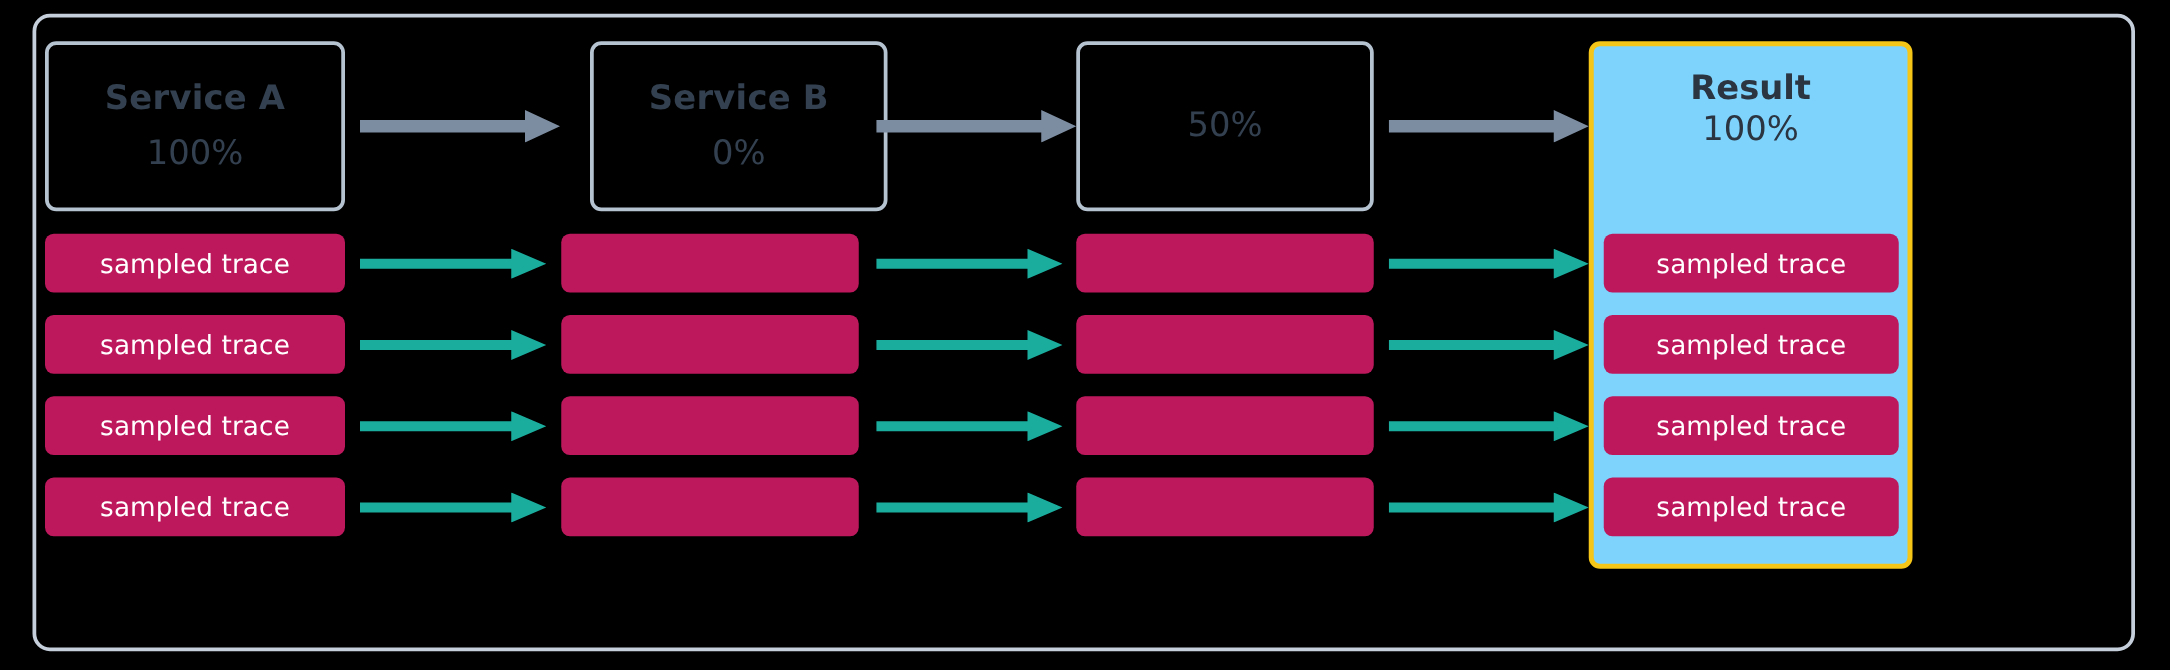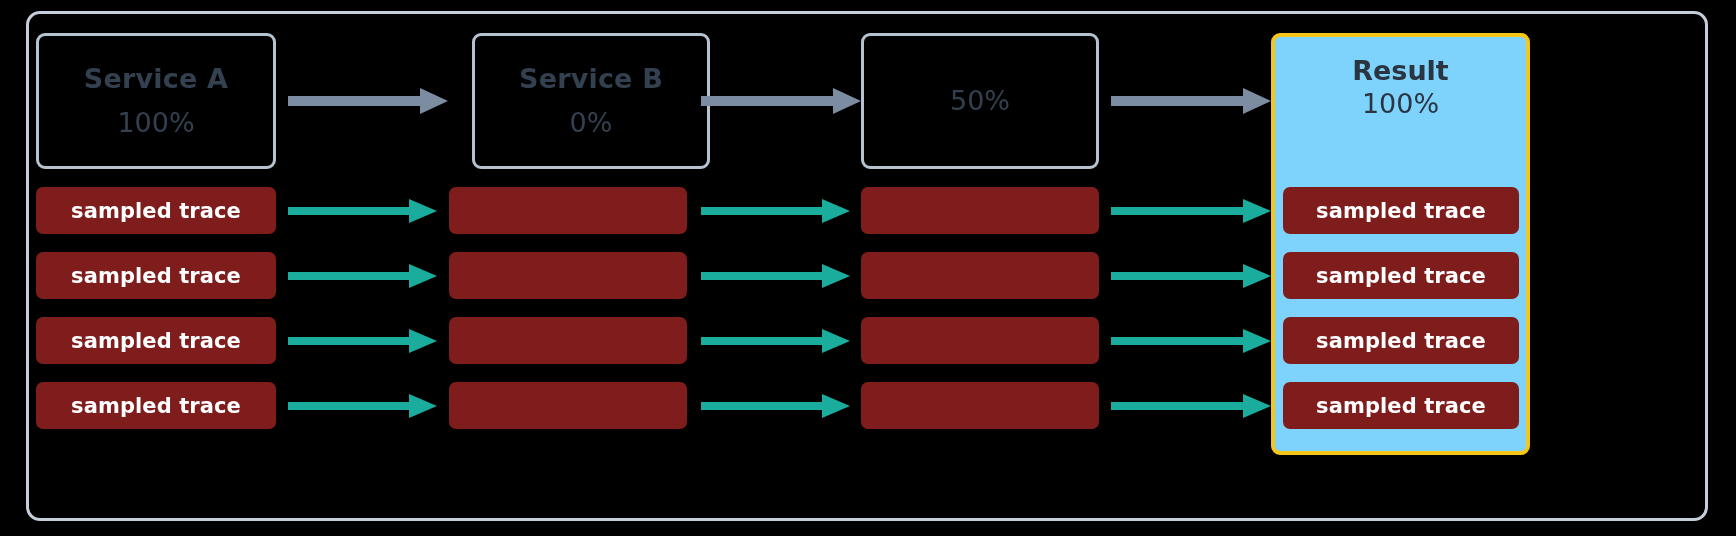--- a/index.html
+++ b/index.html
@@ -91,29 +91,29 @@
     font-size: 27px;
     font-weight: 400;
     color: #2b3441;
     line-height: 1.22;
   }
 
   
   .trace {
     position: absolute;
     height: 47px;
-    background: #7f1d1d;
+    background: #be185d;
     border-radius: 7px;
     box-sizing: border-box;
     display: flex;
     align-items: center;
     justify-content: center;
     color: #ffffff;
     font-size: 21px;
-    font-weight: 700;
+    font-weight: 400;
     letter-spacing: 0.1px;
   }
   .trace.blank { color: transparent; }
 
   
   .arrow {
     position: absolute;
     display: block;
   }
 </style>

